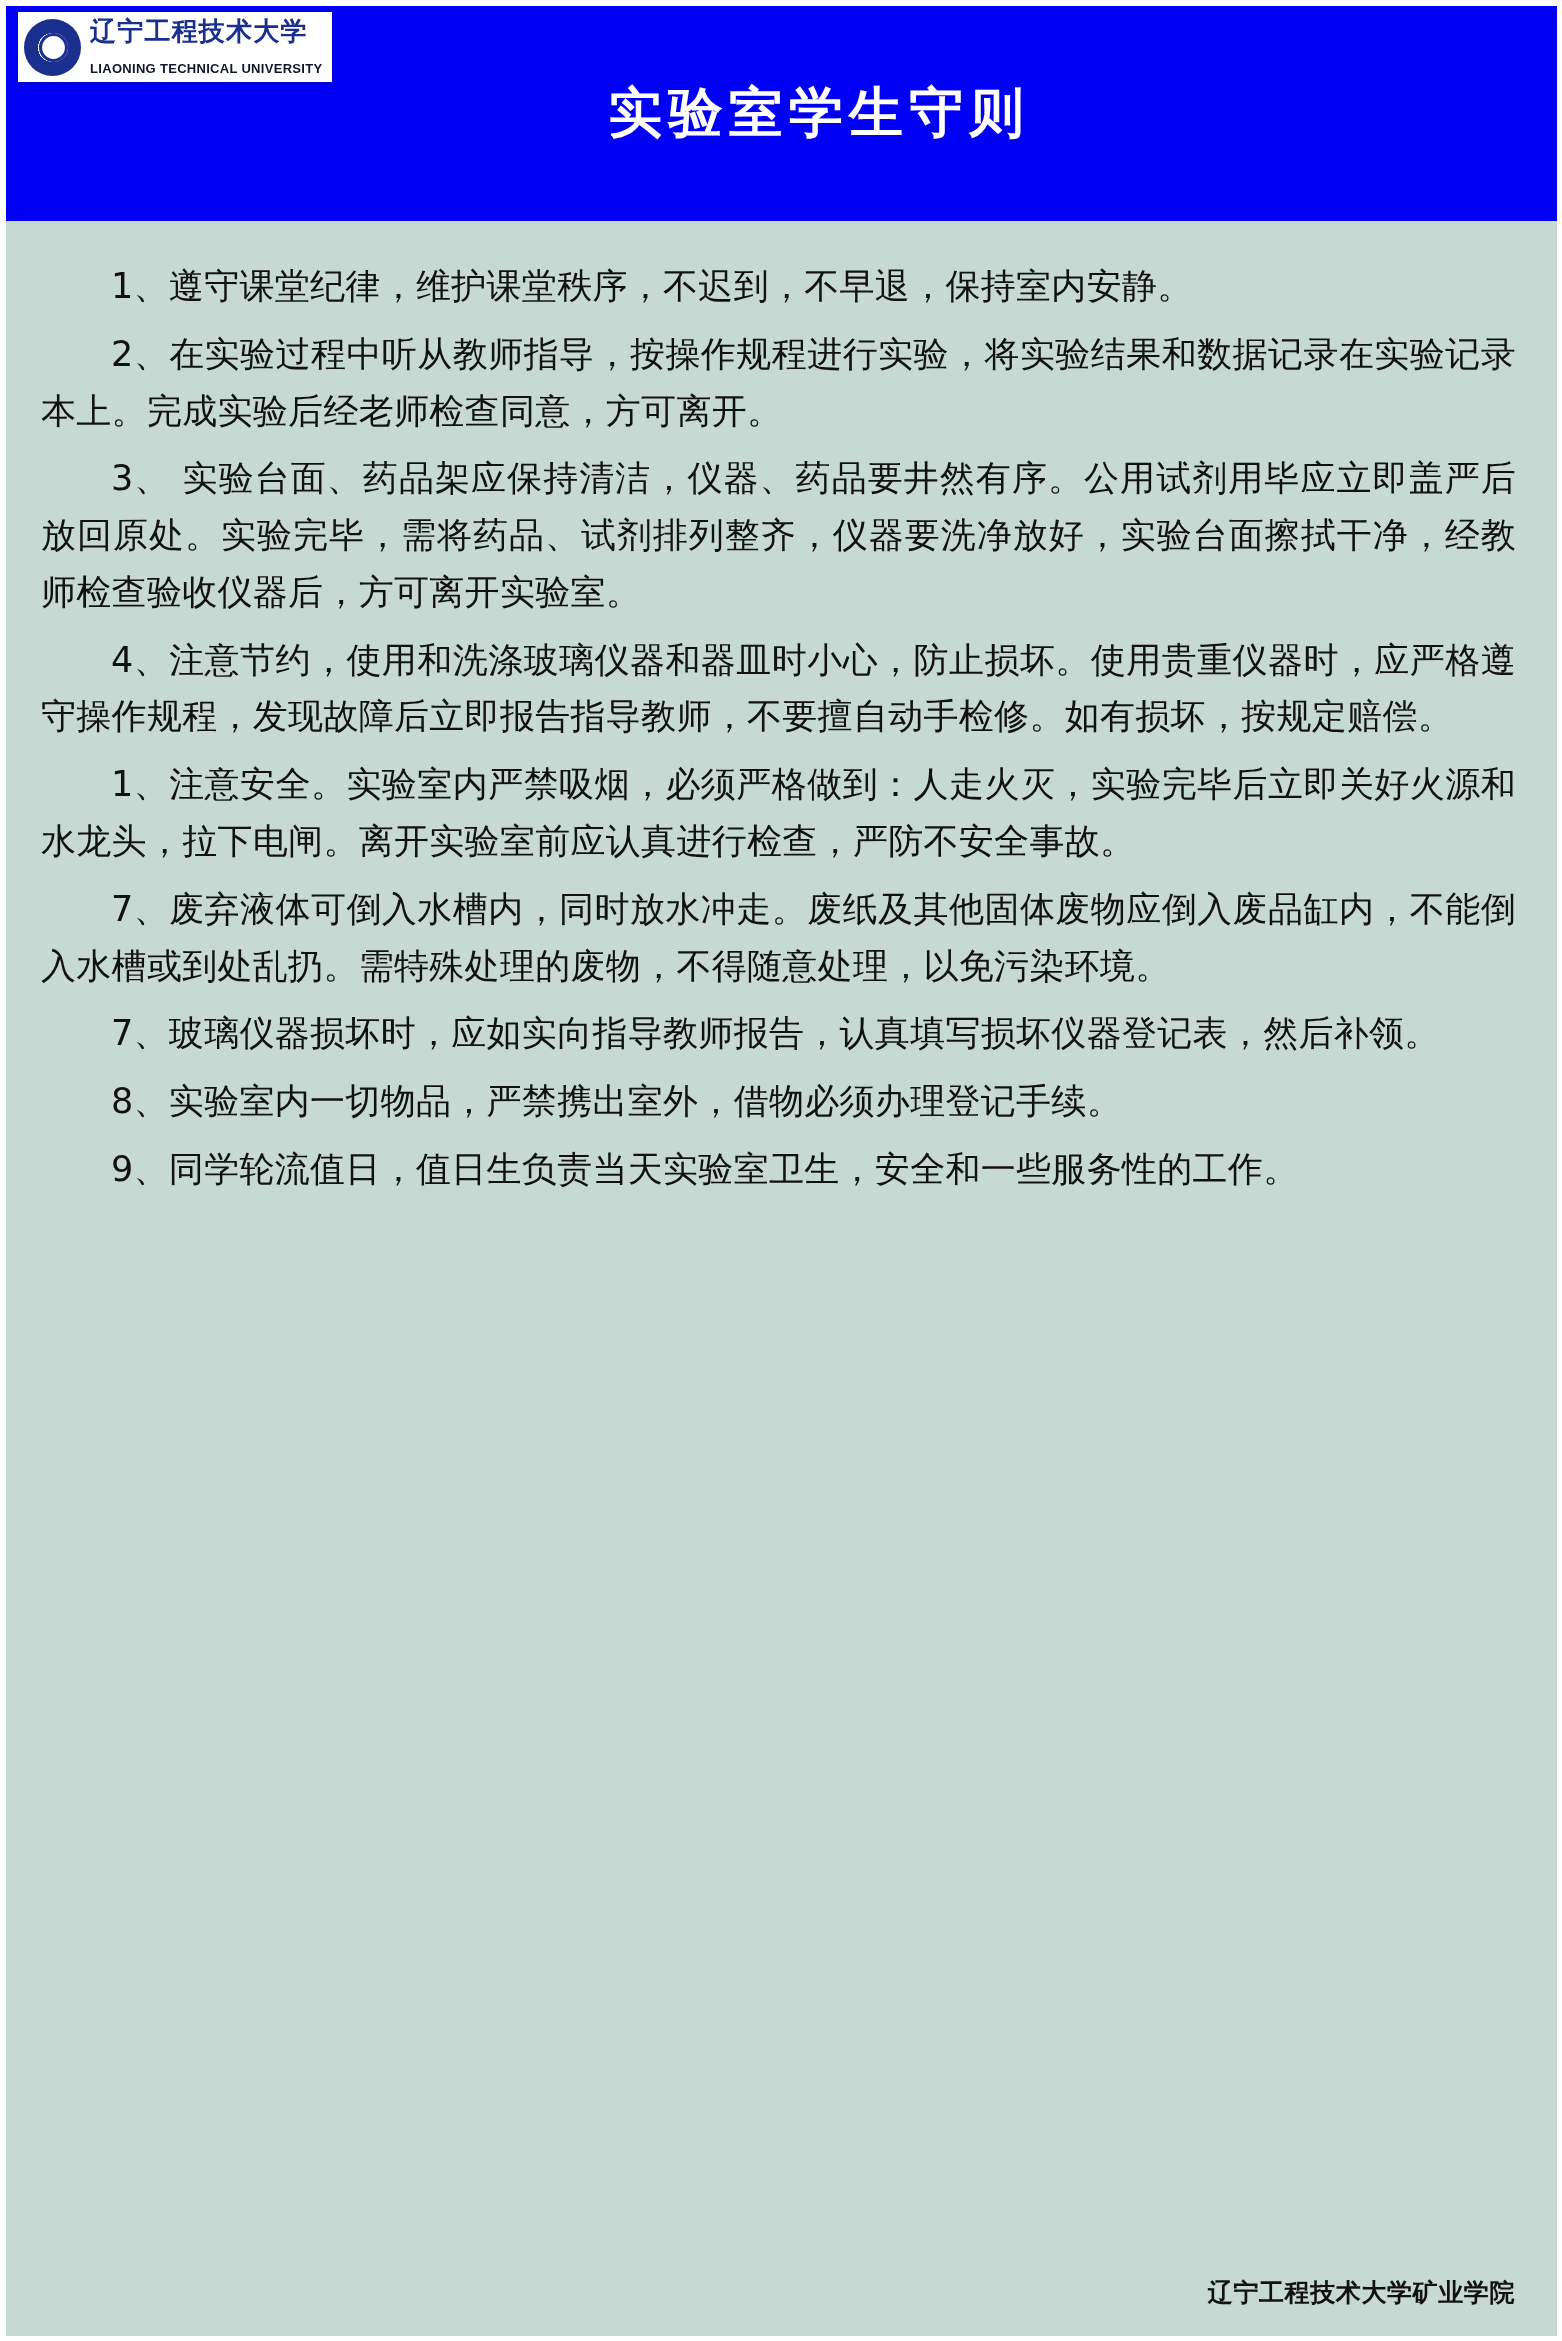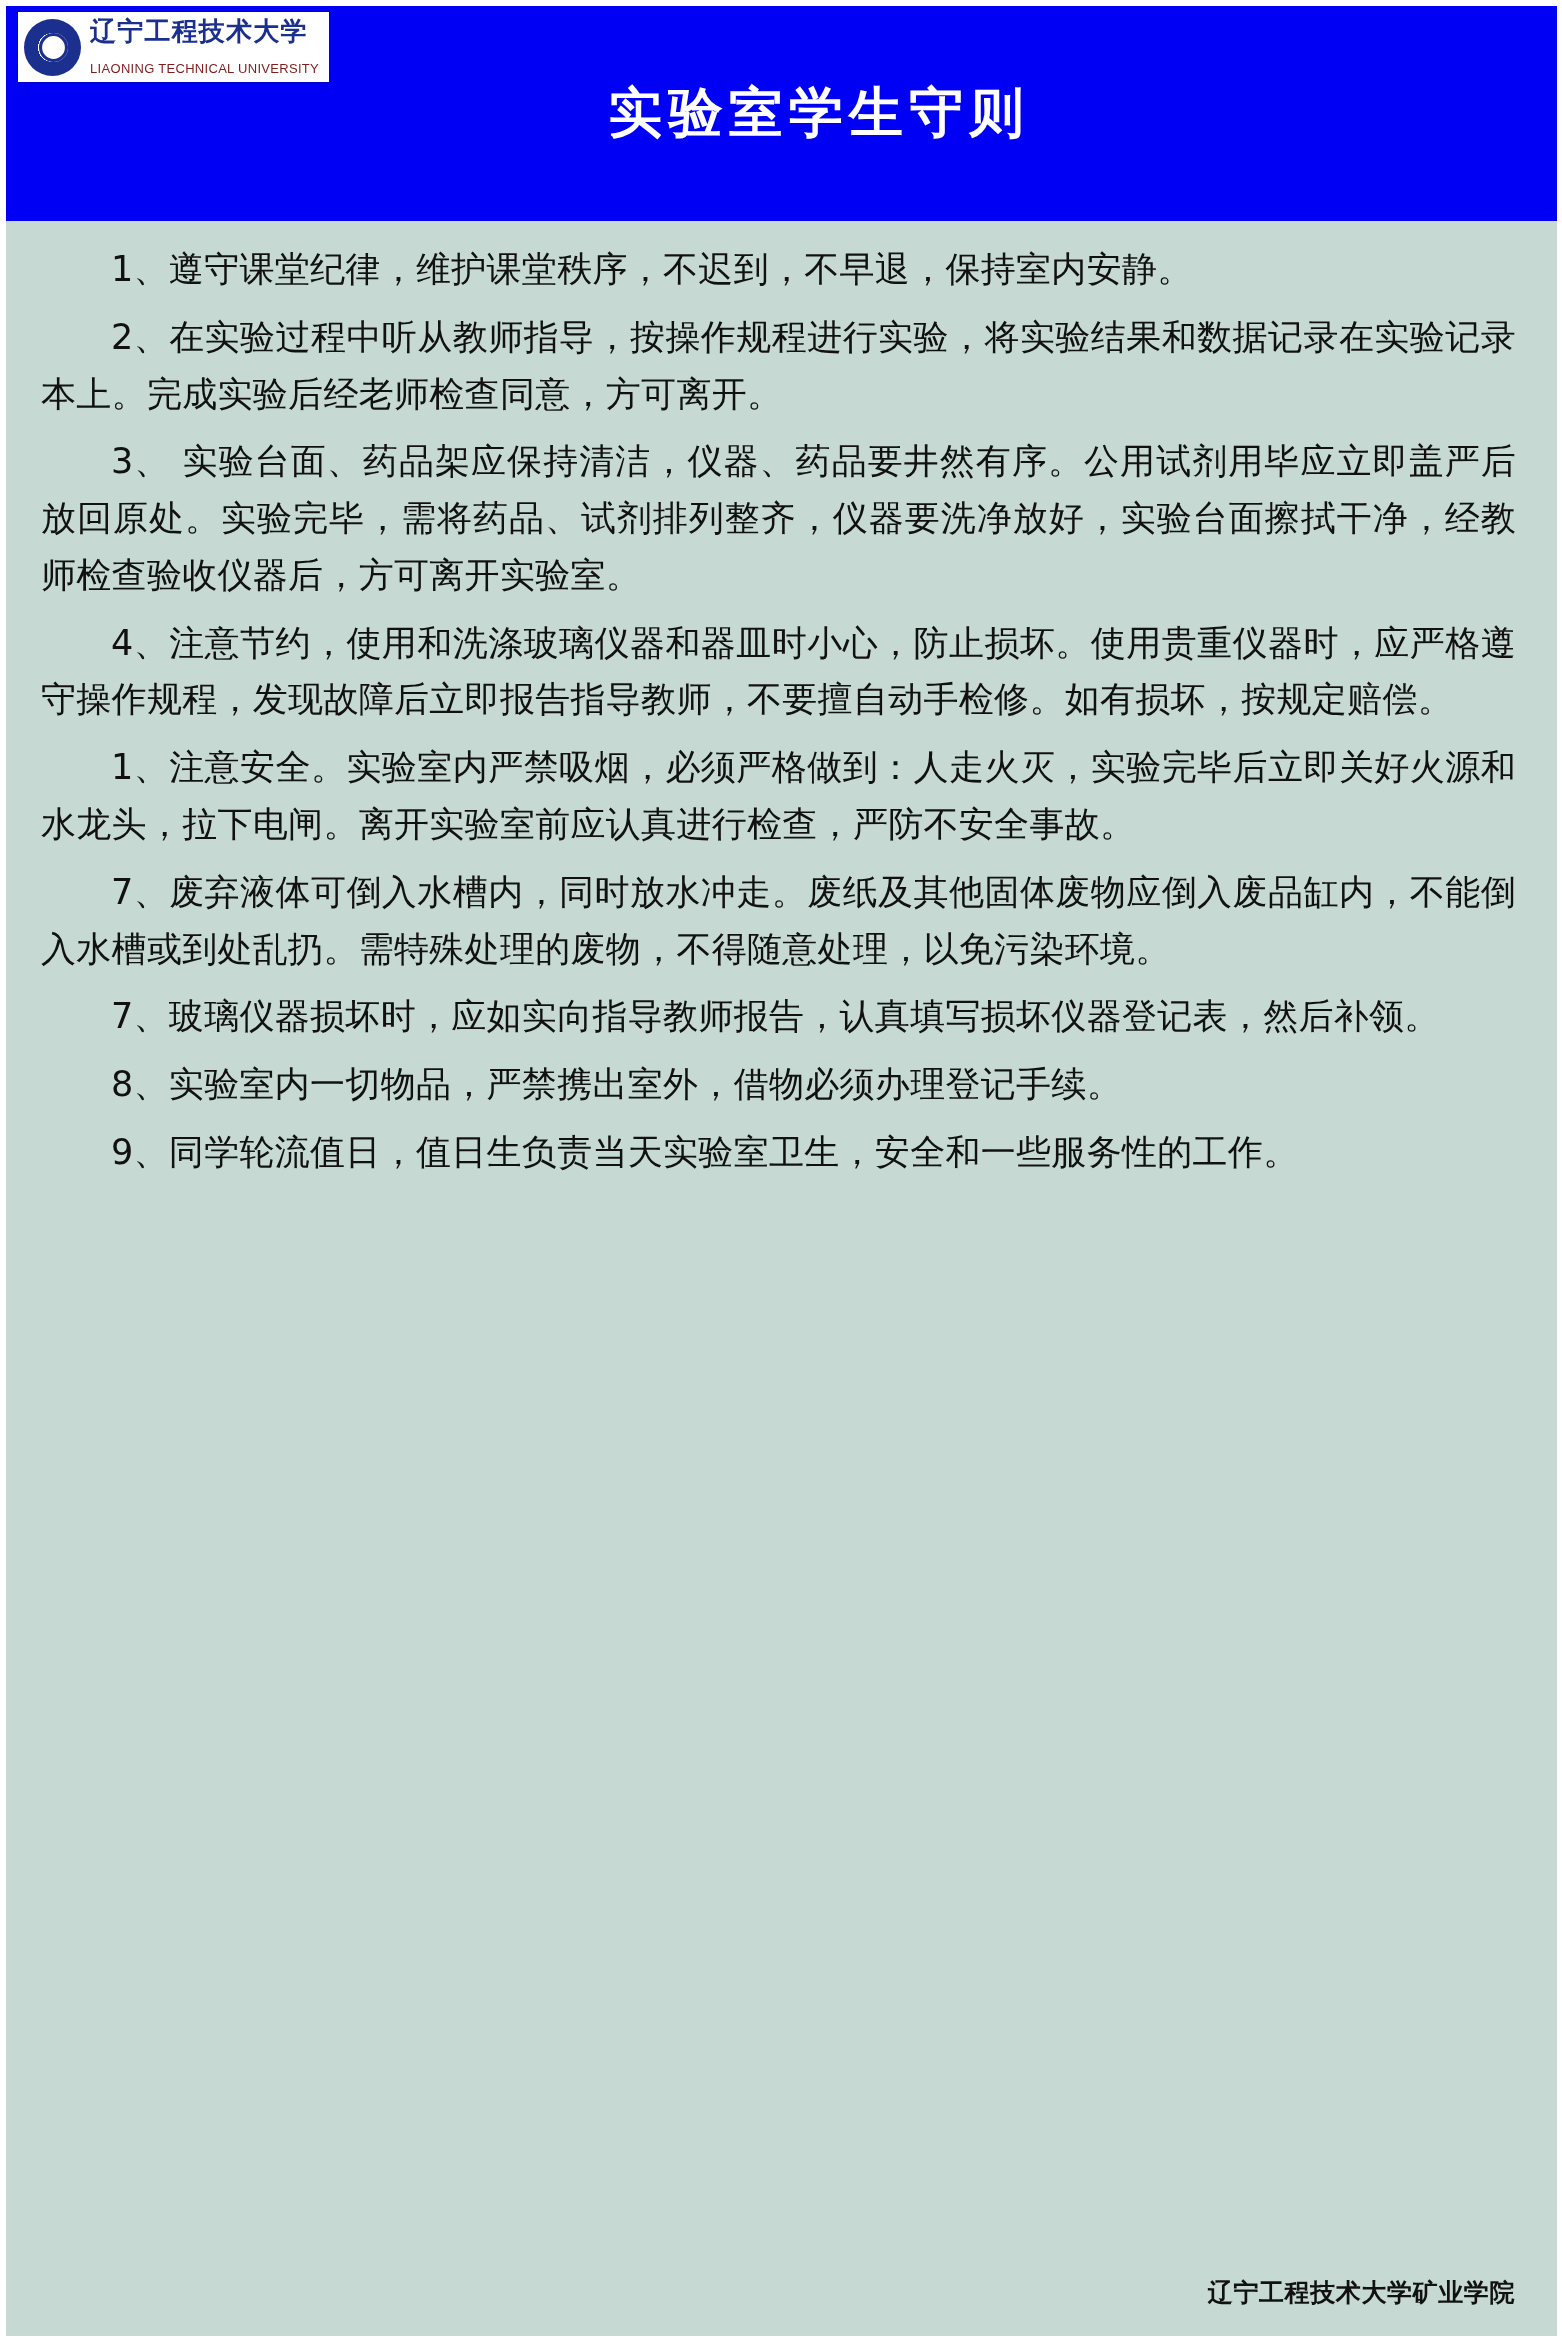--- a/index.html
+++ b/index.html
@@ -71,38 +71,38 @@
     font-family: "DejaVu Sans", sans-serif;
     font-size: 26px;
     font-weight: bold;
     color: #1b2f8f;
     letter-spacing: 1.2px;
     white-space: nowrap;
   }
   .logo-en {
     font-family: "Liberation Sans", sans-serif;
     font-size: 13px;
-    font-weight: normal;
-    color: #7f1d1d;
+    font-weight: bold;
+    color: #0f172a;
     letter-spacing: 0.3px;
     white-space: nowrap;
     margin-top: 17px;
   }
   .header-title {
     font-family: "DejaVu Sans", sans-serif;
     font-size: 54px;
     font-weight: bold;
     color: #ffffff;
     letter-spacing: 6.2px;
     text-align: center;
     margin-left: 75px;
   }
   
   .content {
-    padding: 20px 41px 0 35px;
+    padding: 37px 41px 0 35px;
   }
   .rule {
     font-family: "DejaVu Sans", sans-serif;
     font-size: 35px;
     line-height: 1.62;
     color: #111111;
     text-align: justify;
     text-justify: inter-ideograph;
     text-indent: 2em;
     margin: 0 0 11.2px 0;

